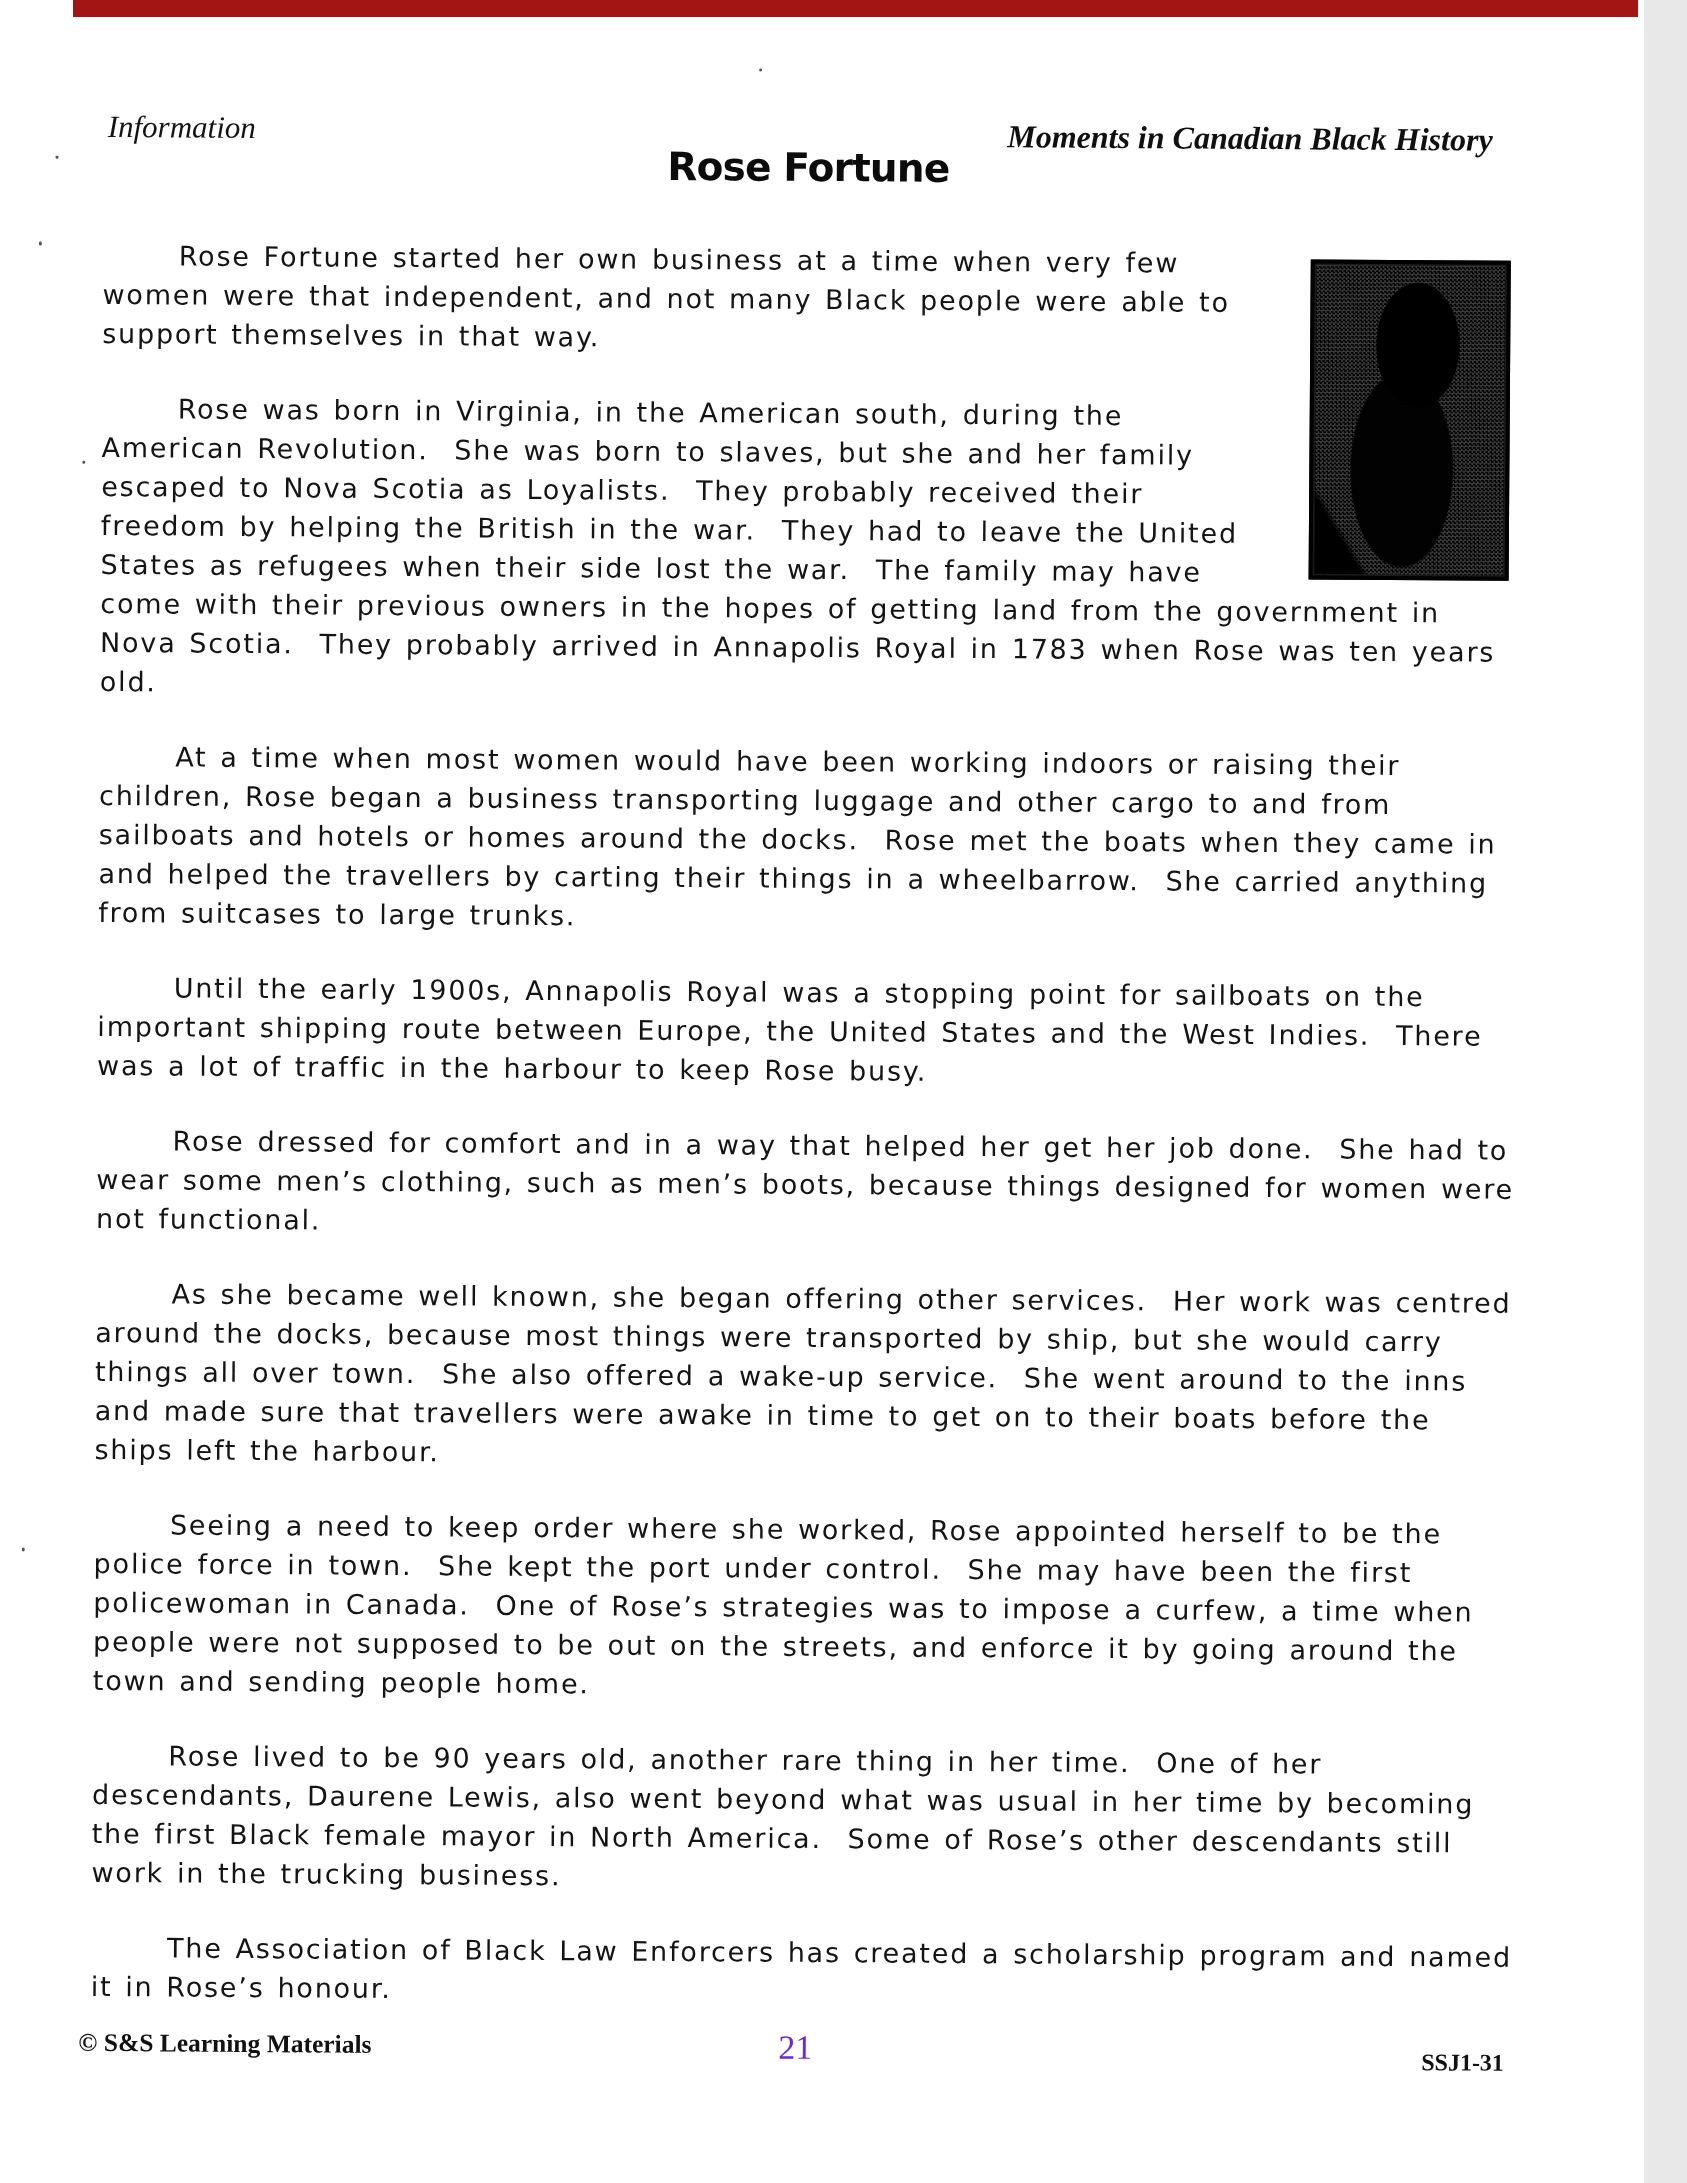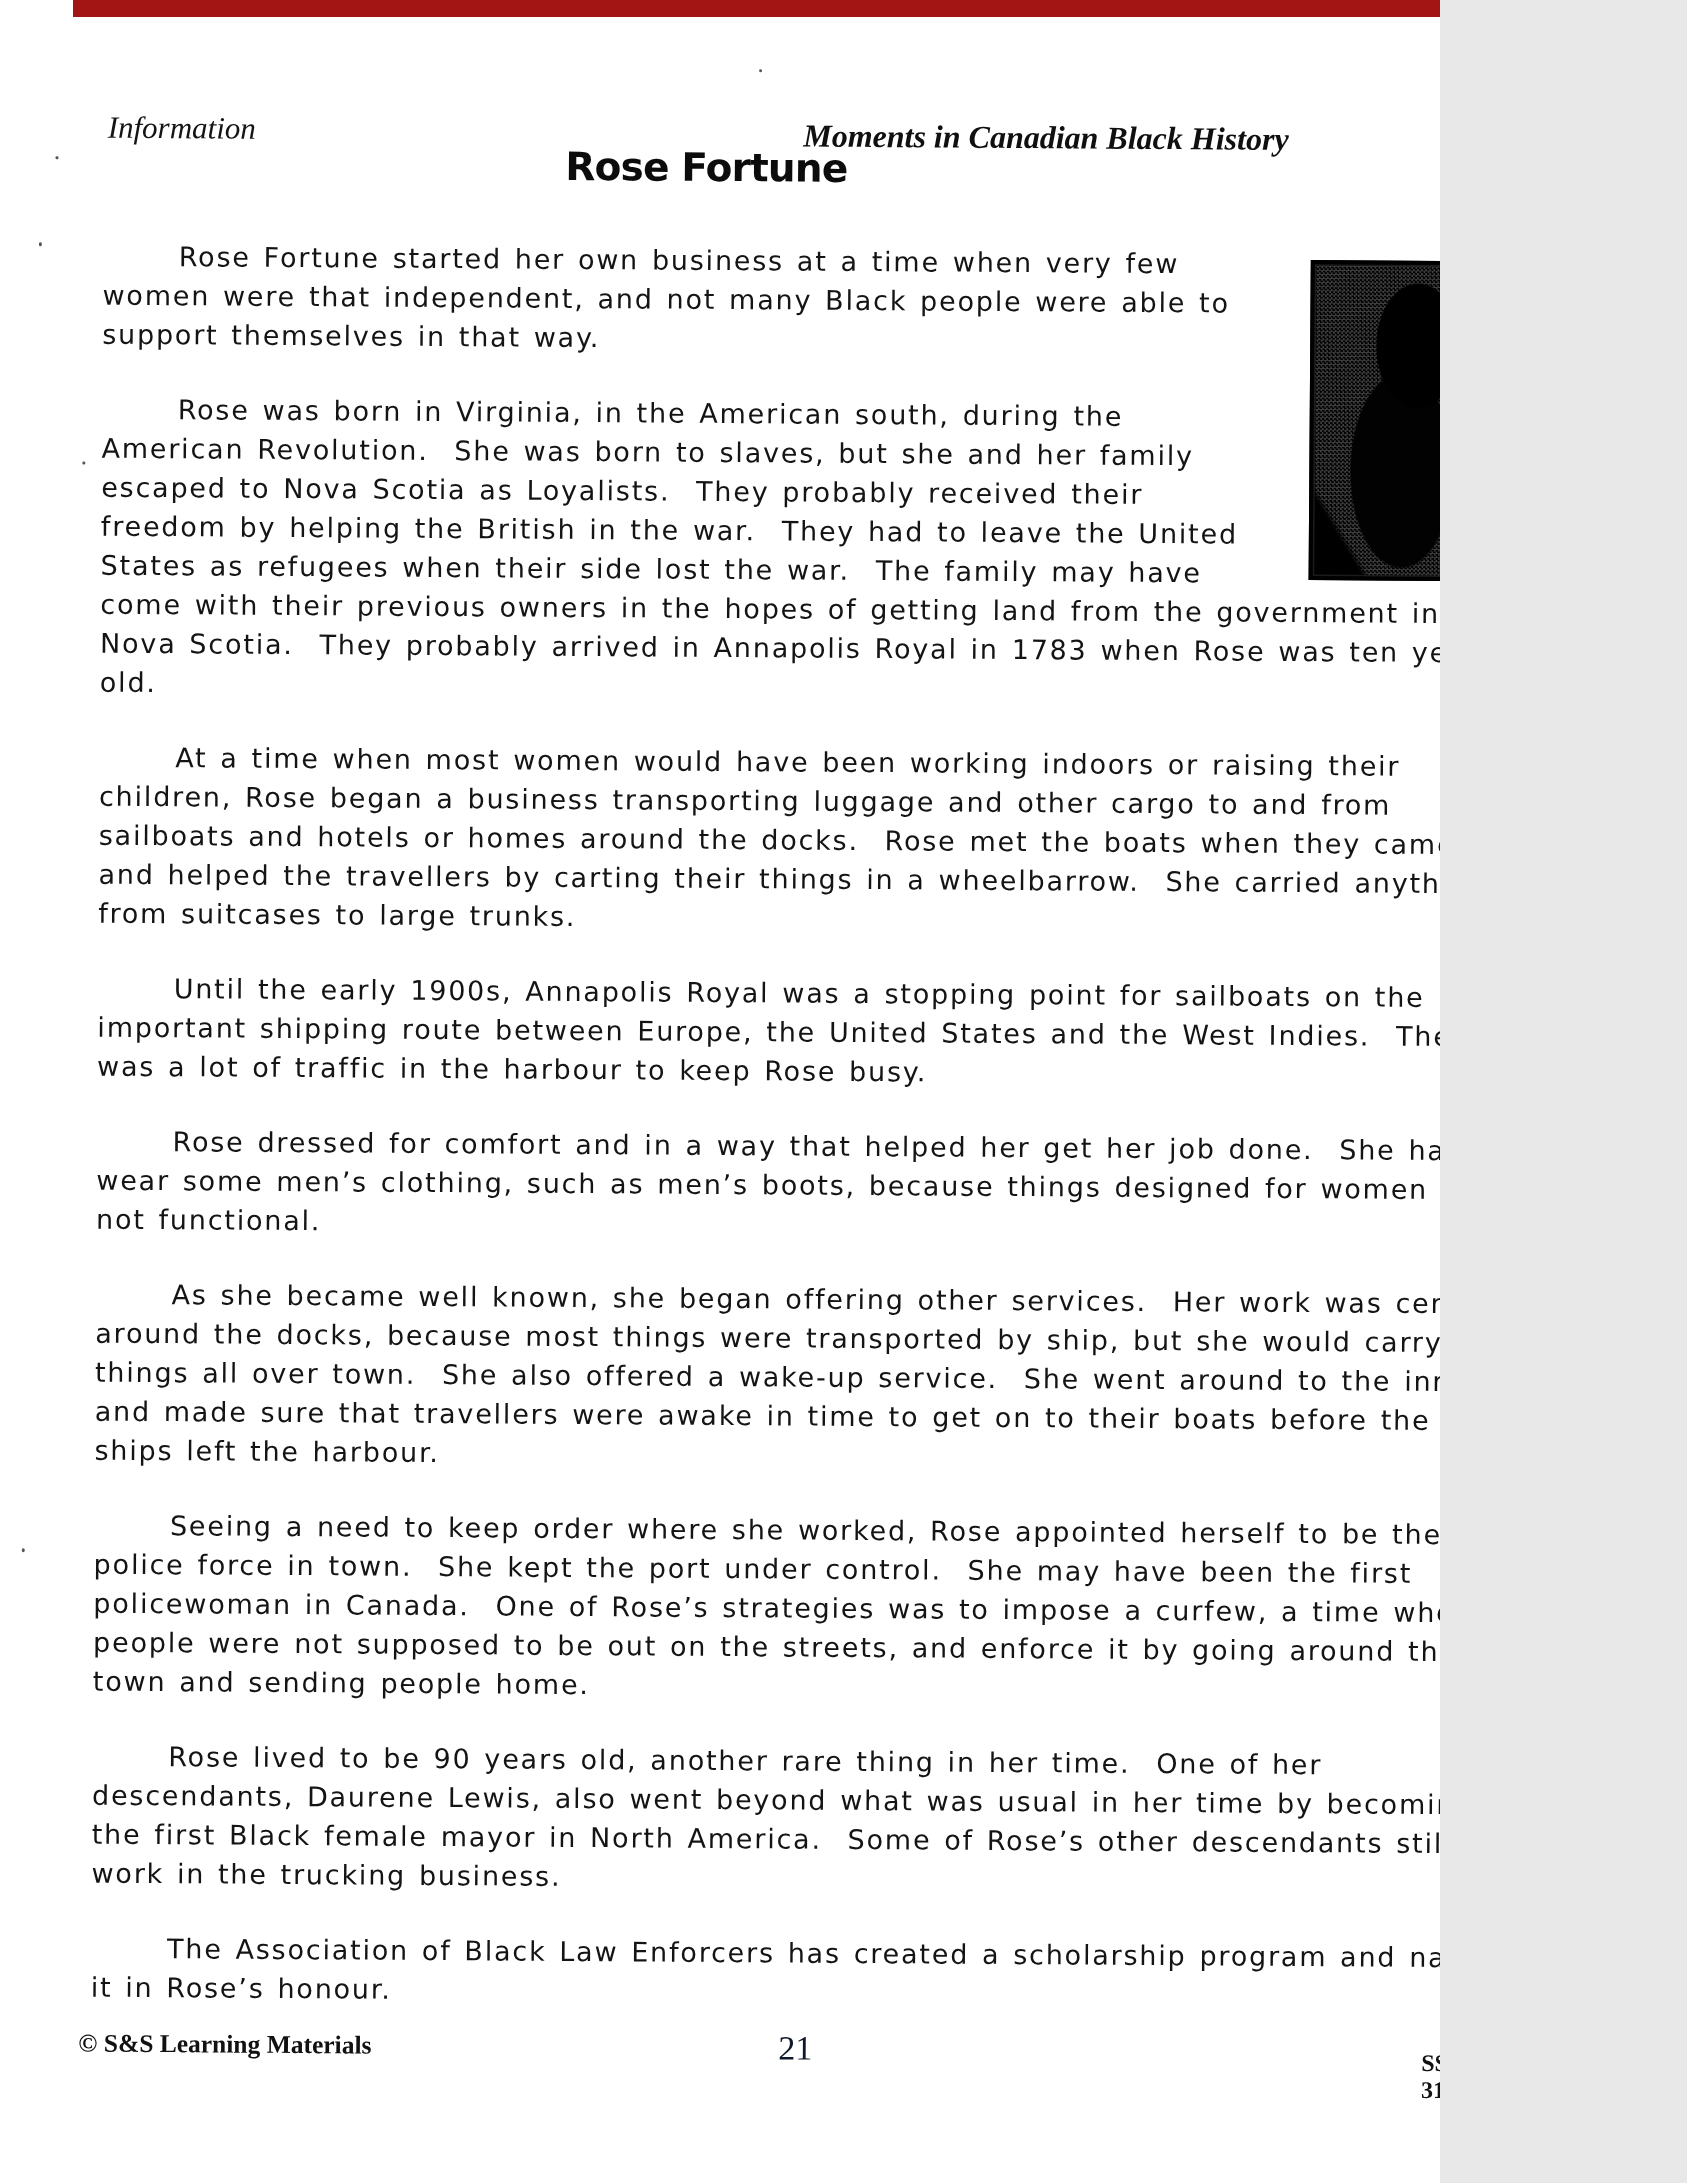--- a/index.html
+++ b/index.html
@@ -1,18 +1,18 @@
 <!DOCTYPE html>
 <html style="font-size:13px"><head>
 <meta charset="utf-8">
 <style>
   html,body{margin:0;padding:0;background:#e8e8e8;}
   .page{
     position:relative;
-    width:1440px;height:2183px;
+    width:1644px;height:2183px;
     background:#ffffff;
     overflow:hidden;
     font-family:"DejaVu Sans",sans-serif;
     color:#121212;
   }
   .red-bar{
     position:absolute;left:73px;top:0;width:1565px;height:16.5px;
     background:#a31414;
   }
   .content{
@@ -59,21 +59,21 @@
       repeating-conic-gradient(#0a0a0a 0% 25%,#2a2a2a 25% 50%);
     background-size:auto,auto,auto,4.1px 4.1px,7.4px 7.4px;
     box-shadow:inset 0 0 0 1.6px #1b1b1b;
   }
   .footer-left{
     position:absolute;left:85px;top:2033px;
     font-family:"Liberation Serif",serif;font-weight:bold;font-size:25.5px;color:#111;
   }
   .footer-page{
     position:absolute;left:785px;top:2029px;
-    font-family:"Liberation Serif",serif;font-size:34px;color:#0f172a;
+    font-family:"Liberation Serif",serif;font-size:34px;color:#6d28d9;
   }
   .footer-right{
     position:absolute;left:1428px;top:2045px;
     font-family:"Liberation Serif",serif;font-weight:bold;font-size:24px;color:#111;
   }
   
   .dash-col-a{
     position:absolute;left:1681px;top:312px;width:4.1px;height:120px;
     background:repeating-linear-gradient(to bottom,#3a3a3a 0 4.1px,transparent 4.1px 10.7px);
   }

